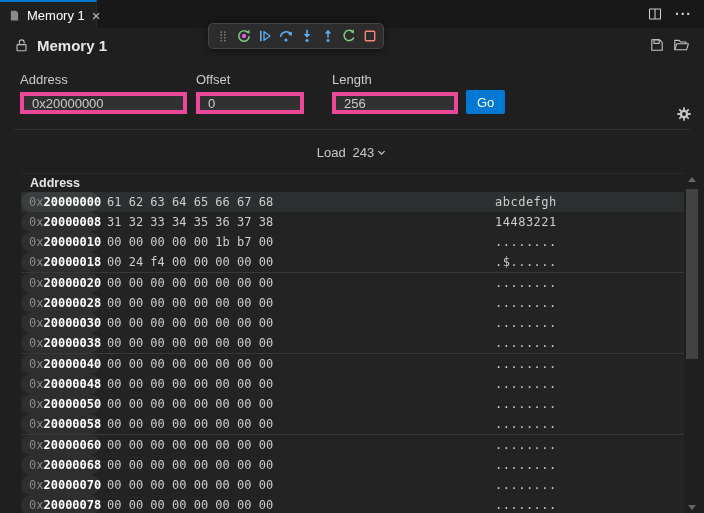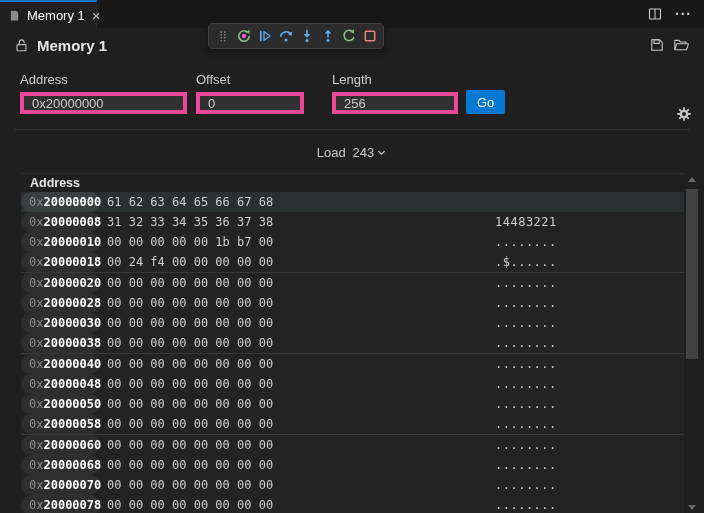--- a/index.html
+++ b/index.html
@@ -241,20 +241,21 @@
     <div class="h-addr">Address</div>
   </div>
   <div id="table-body">
   <div class="trow highlight">
     <div class="addr-cell">
       <span class="addr-prefix">0x</span>
           <span class="addr-val">20000000</span>
     </div>
     <div class="data-cell">61 62 63 64 65 66 67 68</div>
     <div class="vars-cell"></div>
+    <div class="ascii-cell">abcdefgh</div>
   </div>
 
   <div class="trow">
     <div class="addr-cell">
       <span class="addr-prefix">0x</span>
           <span class="addr-val">20000008</span>
     </div>
     <div class="data-cell">31 32 33 34 35 36 37 38</div>
     <div class="vars-cell"></div>
     <div class="ascii-cell">14483221</div>

